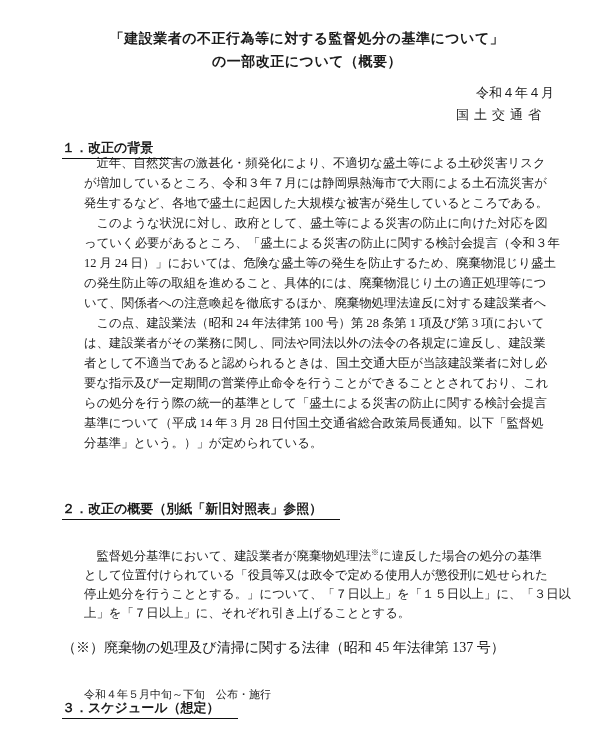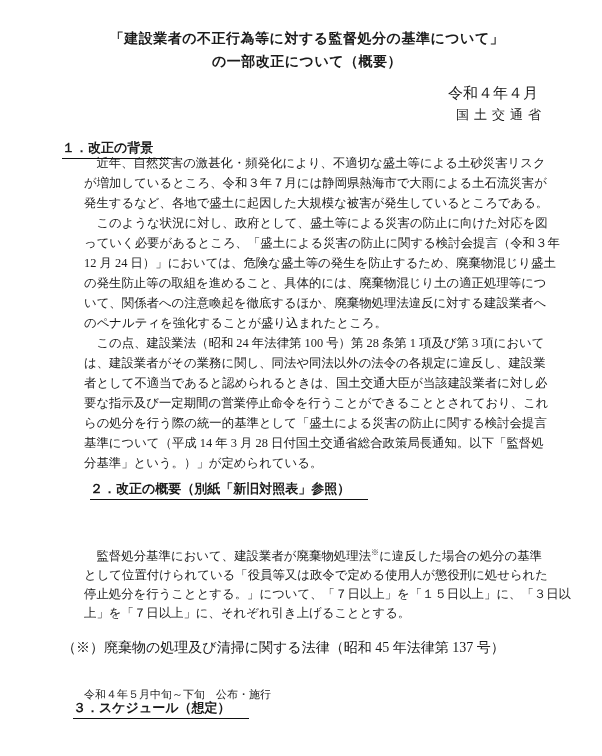--- a/index.html
+++ b/index.html
@@ -14,23 +14,23 @@
   .doc-title {
     position:absolute; top:27px; left:0; right:0;
     text-align:center;
     font-family:"Liberation Sans", sans-serif;
     font-weight:bold;
     font-size:14px; line-height:23px;
     letter-spacing:0.5px;
     margin-left:12px;
   }
   .doc-date {
-    position:absolute; top:84px; right:64px;
+    position:absolute; top:84px; right:48px;
     font-family:Liberation Sans, sans-serif;
-    font-size:15px;
+    font-size:13px;
   }
   .doc-org {
     position:absolute; top:106px; right:56px;
     font-family:Liberation Mono, monospace;
     font-size:13px;
     letter-spacing:5px; 
   }
   .sec-heading {
     position:absolute; left:62px;
     font-family:"Liberation Sans", sans-serif;
@@ -65,23 +65,23 @@
     font-size:14px; line-height:15px;
     white-space:nowrap;
   }
   .schedule {
     position:absolute; left:84px; top:685px;
     font-size:11px; line-height:18px;
     white-space:nowrap;
   }
   #sec1-heading { top:139px; }
   #sec1-body    { top:153px; }
-  #sec2-heading { top:480px;margin-left:28px; }
+  #sec2-heading { top:500px; }
   #sec2-body    { top:523px;margin-top:24px; }
-  #sec3-heading { top:699px;margin-left:11px; }
+  #sec3-heading { top:699px; }
 </style>
 </head>
 <body>
 
 <div class="page">
 
   <div class="doc-title">
     <div>「建設業者の不正行為等に対する監督処分の基準について」</div>
     <div>の一部改正について（概要）</div>
   </div>
@@ -97,21 +97,20 @@
         <div class="bodyline">　近年、自然災害の激甚化・頻発化により、不適切な盛土等による土砂災害リスク</div>
         <div class="bodyline">が増加しているところ、令和３年７月には静岡県熱海市で大雨による土石流災害が</div>
         <div class="bodyline pend">発生するなど、各地で盛土に起因した大規模な被害が発生しているところである。</div>
       </div>
     <div>
         <div class="bodyline">　このような状況に対し、政府として、盛土等による災害の防止に向けた対応を図</div>
         <div class="bodyline">っていく必要があるところ、「盛土による災害の防止に関する検討会提言（令和３年</div>
         <div class="bodyline">12 月 24 日）」においては、危険な盛土等の発生を防止するため、廃棄物混じり盛土</div>
         <div class="bodyline">の発生防止等の取組を進めること、具体的には、廃棄物混じり土の適正処理等につ</div>
         <div class="bodyline">いて、関係者への注意喚起を徹底するほか、廃棄物処理法違反に対する建設業者へ</div>
-        <div class="bodyline pend">のペナルティを強化することが盛り込まれたところ。</div>
       </div>
     <div>
         <div class="bodyline">　この点、建設業法（昭和 24 年法律第 100 号）第 28 条第 1 項及び第 3 項において</div>
         <div class="bodyline">は、建設業者がその業務に関し、同法や同法以外の法令の各規定に違反し、建設業</div>
         <div class="bodyline">者として不適当であると認められるときは、国土交通大臣が当該建設業者に対し必</div>
         <div class="bodyline">要な指示及び一定期間の営業停止命令を行うことができることとされており、これ</div>
         <div class="bodyline">らの処分を行う際の統一的基準として「盛土による災害の防止に関する検討会提言</div>
         <div class="bodyline">基準について（平成 14 年 3 月 28 日付国土交通省総合政策局長通知。以下「監督処</div>
         <div class="bodyline pend">分基準」という。）」が定められている。</div>
       </div>

